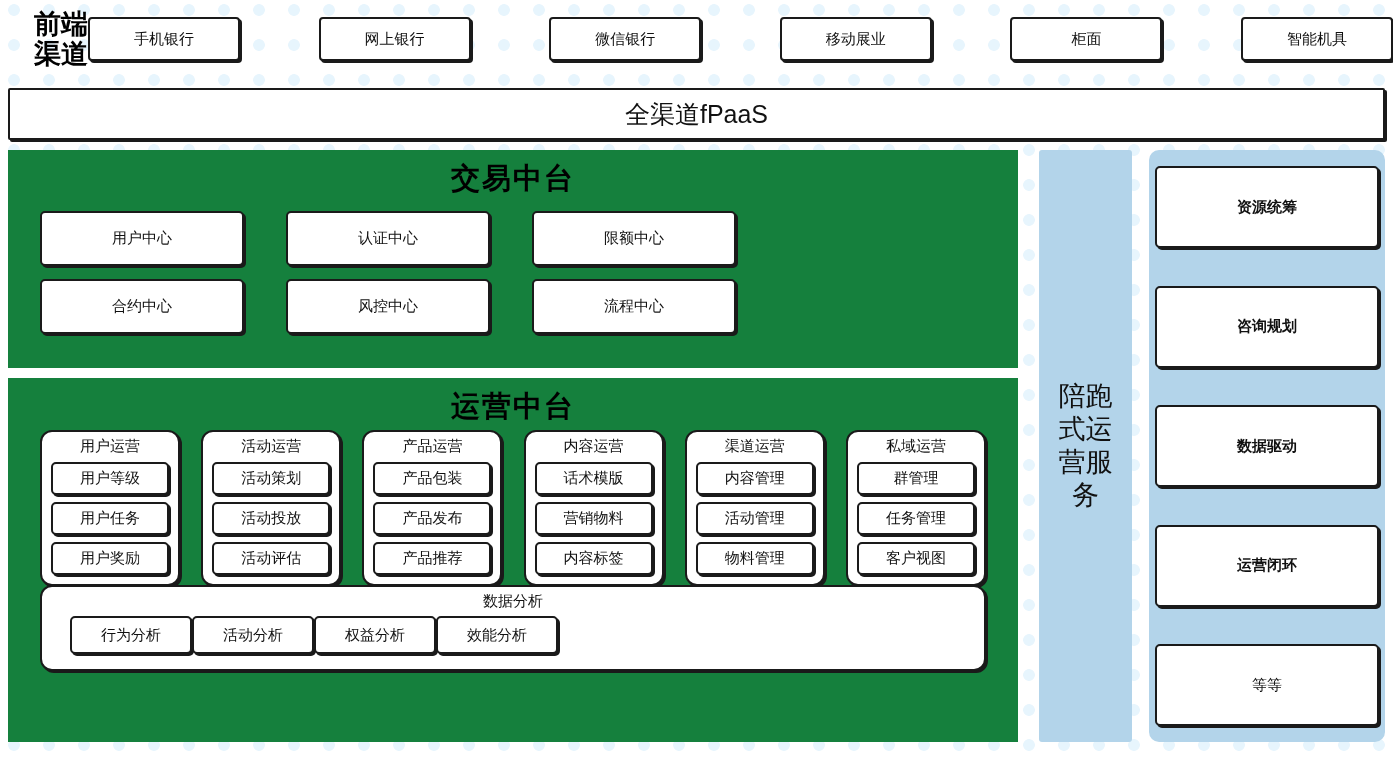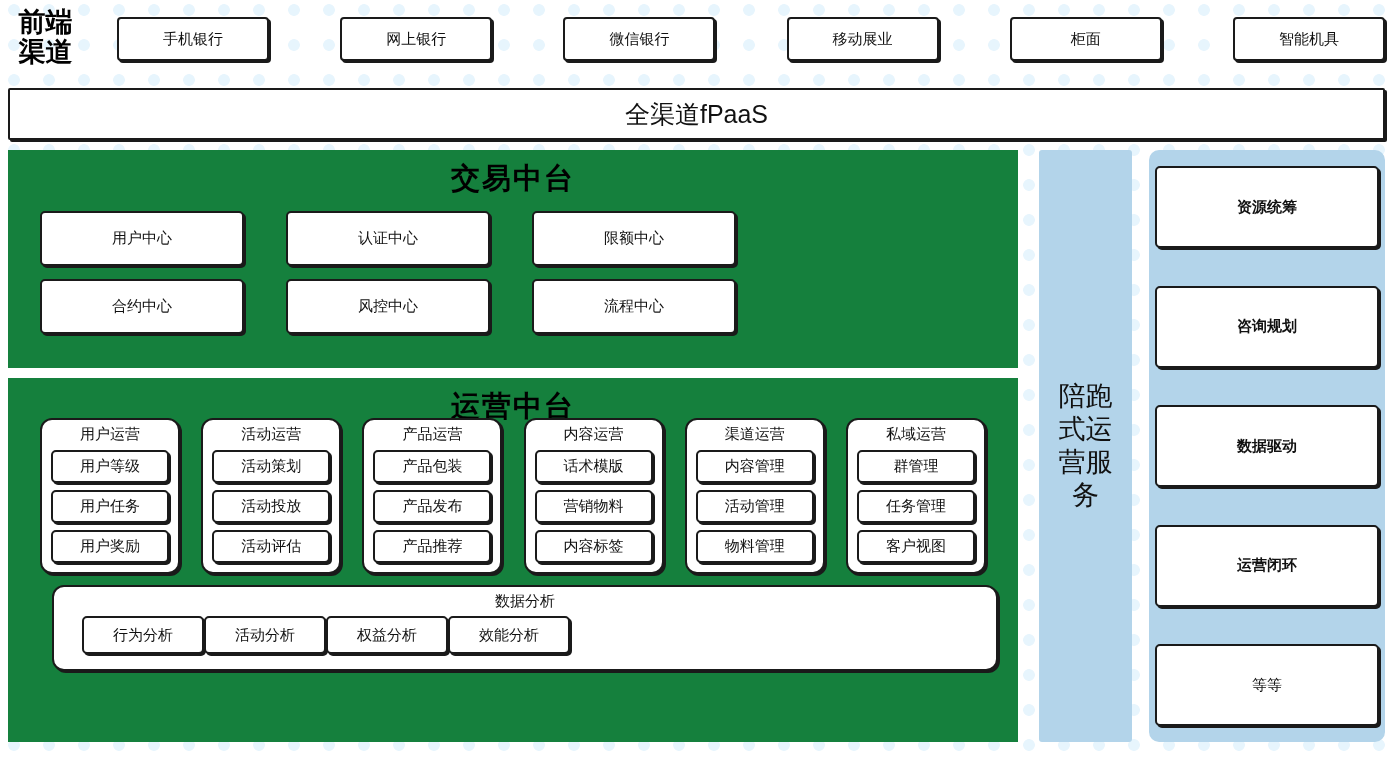--- a/index.html
+++ b/index.html
@@ -35,36 +35,34 @@
   .channel-row {
     position: absolute;
     left: 0; top: 0;
     width: 1393px; height: 78px;
     display: flex;
     align-items: center;
   }
   .channel-label {
     width: 88px;
     flex: none;
-    font-family: Liberation Mono, monospace;
+    font-family: Liberation Sans, sans-serif;
     font-weight: bold;
     font-size: 27px;
     line-height: 30px;
     color: #000;
-    text-align: center;
+    text-align: right;
     padding-left: 3px;
     box-sizing: border-box;
   }
   .channel-items {
     flex: 1;
     display: flex;
     justify-content: space-between;
     align-items: center;
-    padding-right: 8px;
-    margin-left: 29px;
   }
   .channel-box {
     width: 152px;
     height: 44px;
     border-radius: 4px;
     font-size: 15px;
   }
 
   
   .fpaas-bar {
@@ -133,21 +131,21 @@
     width: 190px;
     height: 123px;
     border-radius: 5px;
     font-size: 15px;
   }
 
   
   .ops-groups {
     position: absolute;
     left: 32px;
-    top: 40px;
+    top: 52px;
     width: 946px;
     display: flex;
     justify-content: space-between;
   }
   .ops-group {
     width: 140px;
     background: #ffffff;
     border: 2.5px solid #1a1a1a;
     border-radius: 12px;
     box-sizing: border-box;
@@ -168,21 +166,21 @@
     height: 33px;
     border-radius: 5px;
     font-size: 15px;
     margin-bottom: 7px;
   }
   .ops-item:last-child { margin-bottom: 0; }
 
   
   .da-strip {
     position: absolute;
-    left: 44px;
+    left: 32px;
     top: 207px;
     width: 1010px;
     box-sizing: border-box;
   }
   .da-box {
     width: 946px;
     height: 86px;
     background: #ffffff;
     border: 2.5px solid #1a1a1a;
     border-radius: 12px;

